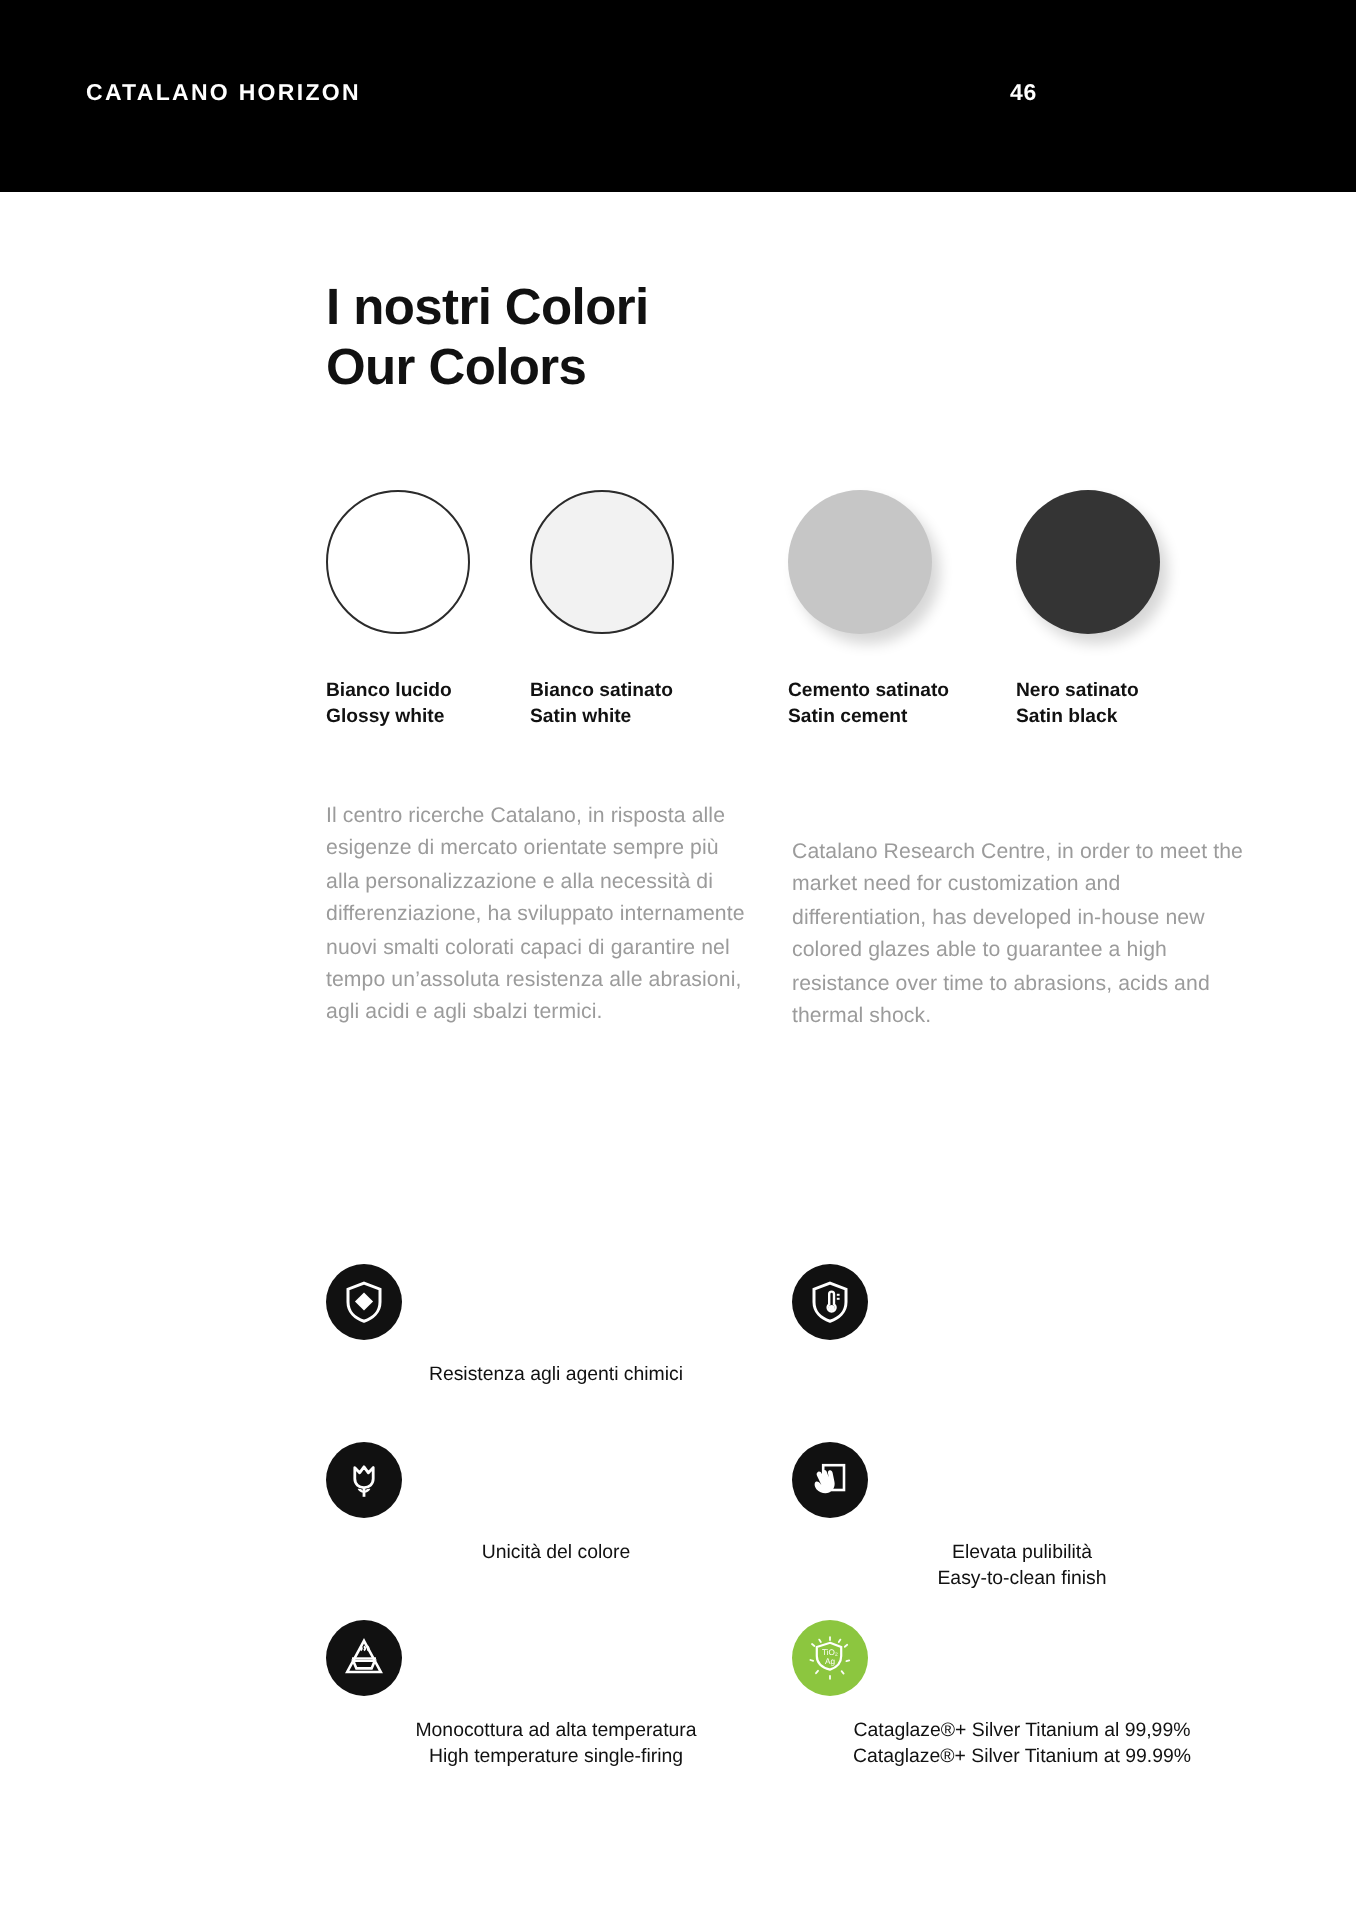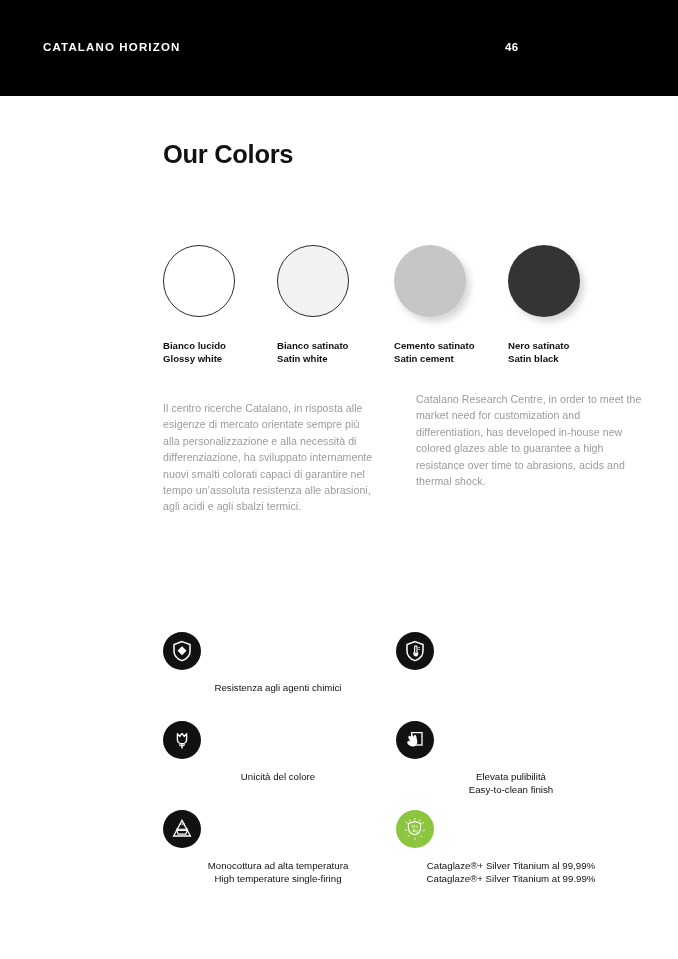--- a/index.html
+++ b/index.html
@@ -73,21 +73,21 @@
     left: 163px;
     top: 165px;
     width: 460px;
   }
   .swatch {
     position: absolute;
     top: 0;
     width: 112px;
   }
   .swatch-0 { left: 0px; }
-  .swatch-1 { left: 114px; }
+  .swatch-1 { left: 102px; }
   .swatch-2 { left: 231px; }
   .swatch-3 { left: 345px; }
 
   .swatch-circle {
     width: 72px;
     height: 72px;
     border-radius: 50%;
     box-sizing: border-box;
   }
   .circle-outline {
@@ -122,23 +122,22 @@
     color: #9b9b9b;
     letter-spacing: 0.05px;
   }
   .para-it {
     left: 163px;
     top: 320px;
     width: 215px;
   }
   .para-en {
     left: 396px;
-    top: 311px;
+    top: 338px;
     width: 228px;
-    margin-left: 20px;
   }
   .para p { margin: 0; }
 
   
   .features {
     position: absolute;
     left: 163px;
     top: 552px;
     width: 465px;
   }
@@ -180,20 +179,21 @@
 <body>
 
 <div class="header-bar">
   <div class="header-title">CATALANO HORIZON</div>
   <div class="header-pagenum">46</div>
 </div>
 
 <div class="content">
 
   <div class="title-block">
+    <div class="title-line">I nostri Colori</div>
     <div class="title-line">Our Colors</div>
   </div>
 
   <div class="swatch-row">
 
     <div class="swatch swatch-0">
       <div class="swatch-circle circle-outline" style="background:#ffffff"></div>
       <div class="swatch-labels">
         <div class="swatch-label-it">Bianco lucido</div>
         <div class="swatch-label-en">Glossy white</div>

